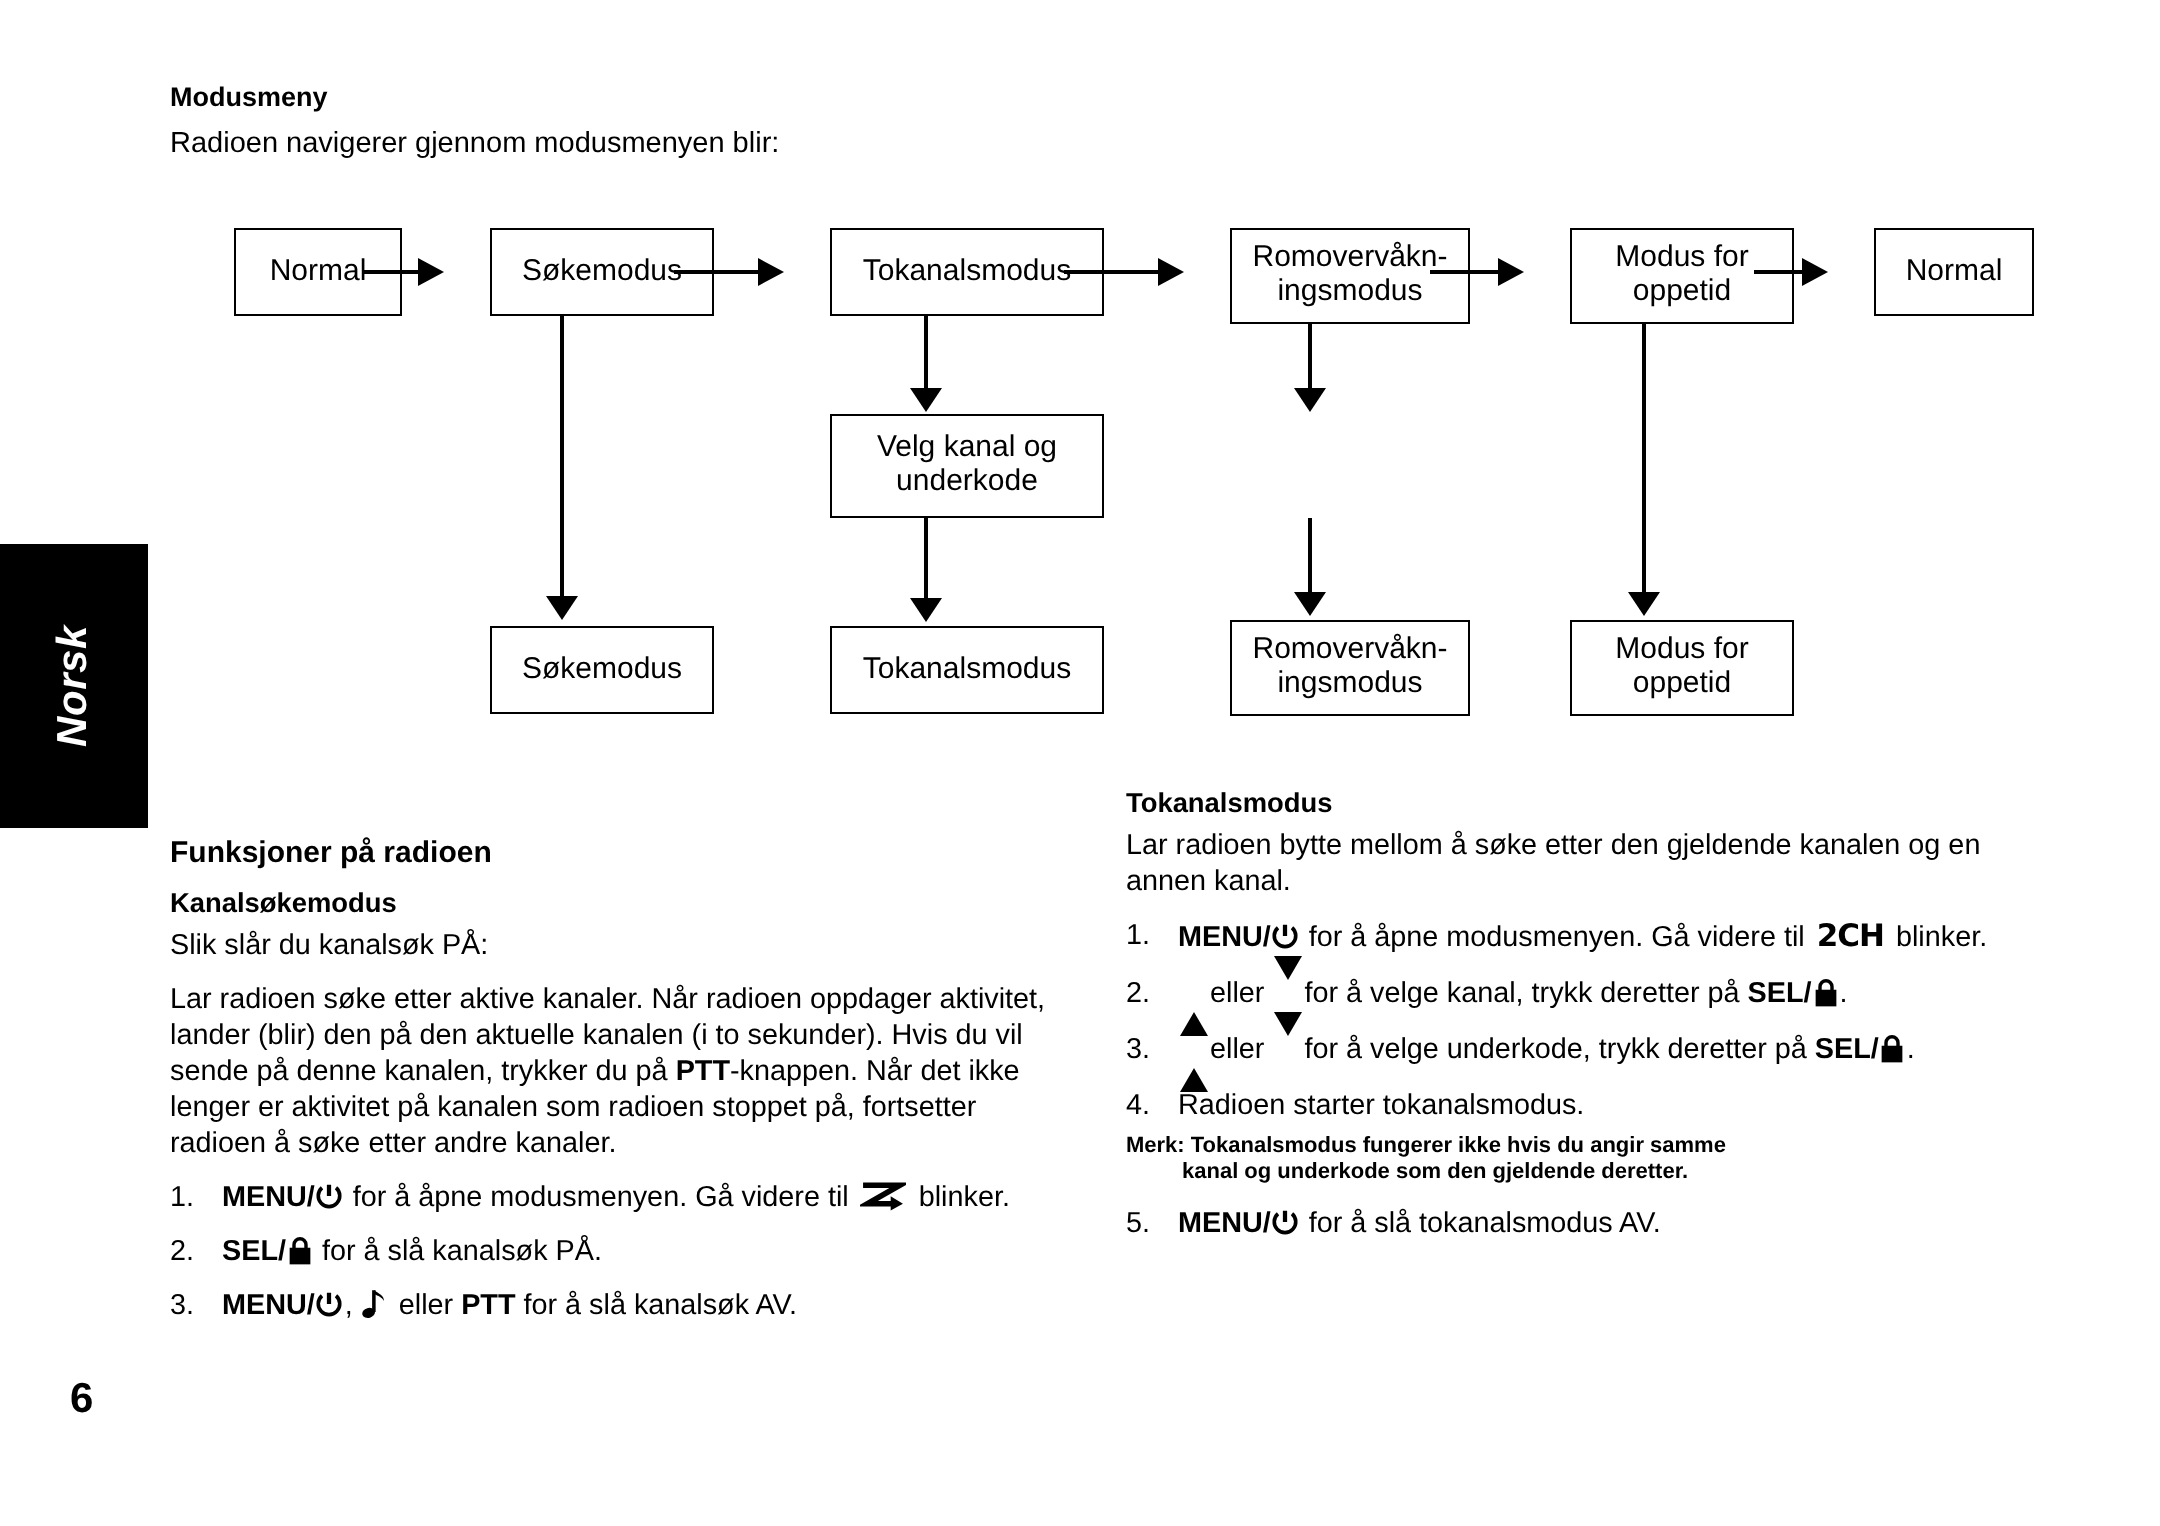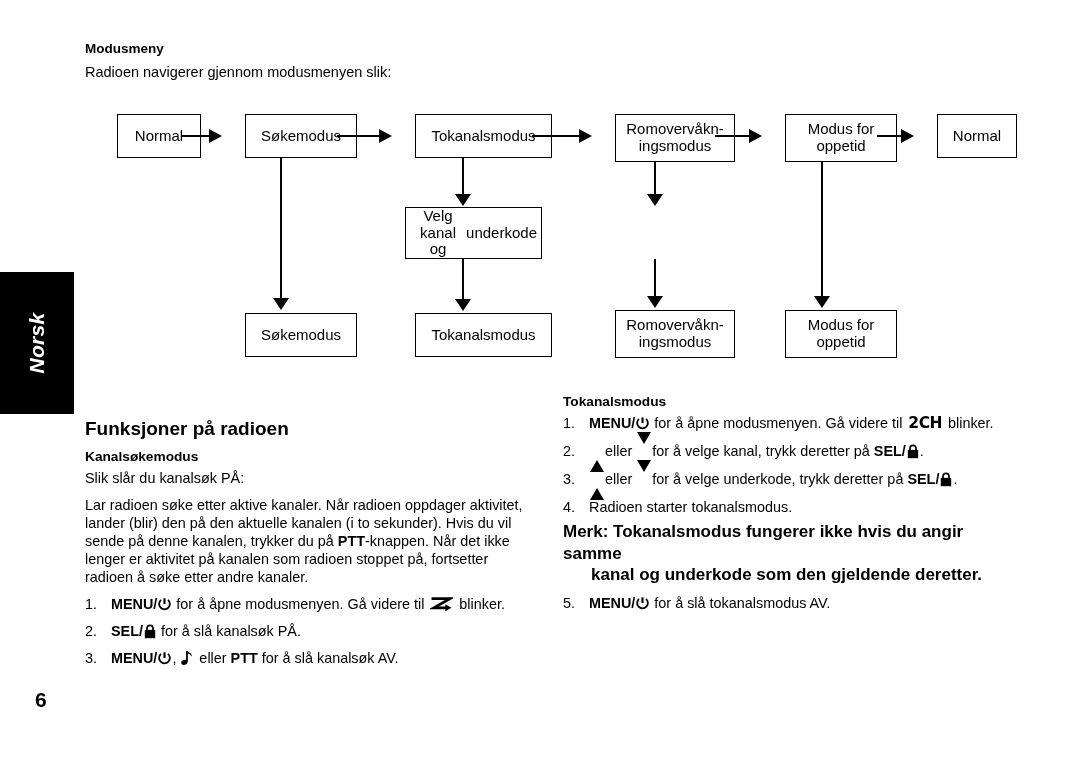--- a/index.html
+++ b/index.html
@@ -96,21 +96,21 @@
   .farrow.down {
     border-left: 8px solid transparent;
     border-right: 8px solid transparent;
     border-top: 12px solid #000;
   }
 
   
   .col { position: absolute; }
   .h2 {
     font-weight: bold;
-    font-size: 19px;
+    font-size: 15px;
     margin: 0 0 9px 0;
   }
   .h3 {
     font-weight: bold;
     font-size: 13.7px;
     margin: 0 0 5px 0;
   }
   p.body {
     font-size: 14.4px;
     line-height: 1.255;
@@ -130,21 +130,21 @@
   }
   ol.steps > li .num {
     position: absolute;
     left: 0;
     top: 0;
     width: 22px;
     text-align: left;
   }
   .note {
     font-weight: bold;
-    font-size: 17px;
+    font-size: 11px;
     line-height: 1.25;
     margin: 0 0 9px 0;
     padding-left: 0;
     text-indent: 0;
   }
   .note .cont { display: block; padding-left: 28px; }
   b.kb { font-weight: bold; }
 
   
   .ico {
@@ -208,21 +208,21 @@
   }
 </style>
 </head>
 <body>
 
 <div class="lang-tab">
   <div class="lang-tab-label">Norsk</div>
 </div>
 
 <div class="sec-title" style="left:85px; top:41px;">Modusmeny</div>
-<div class="sec-intro" style="left:85px; top:64px;">Radioen navigerer gjennom modusmenyen slik:</div>
+<div class="sec-intro" style="left:85px; top:64px;">Radioen navigerer gjennom modusmenyen blir:</div>
 
 <div id="flow">
 
   <div class="fbox" style="left:12px; top:9px; width:84px; height:44px;">
     <span>Normal</span>
   </div>
 
   <div class="fbox" style="left:140px; top:9px; width:112px; height:44px;">
     <span>Søkemodus</span>
   </div>
@@ -253,21 +253,21 @@
 
   <div class="fline h" style="left:447px; top:30px; width:49px;"></div>
   <div class="farrow right" style="left:494px; top:24px;"></div>
 
   <div class="fline h" style="left:630px; top:30px; width:36px;"></div>
   <div class="farrow right" style="left:664px; top:24px;"></div>
 
   <div class="fline h" style="left:792px; top:30px; width:26px;"></div>
   <div class="farrow right" style="left:816px; top:24px;"></div>
 
-  <div class="fbox two-line" style="left:300px; top:102px; width:137px; height:52px; flex-direction:row; justify-content:center; align-items:center; padding-top:0;">
+  <div class="fbox two-line" style="left:310px; top:102px; width:137px; height:52px; flex-direction:column; justify-content:center; align-items:center; padding-top:0;">
     <span>Velg kanal og</span>
     <span>underkode</span>
   </div>
 
 
   <div class="fbox" style="left:140px; top:208px; width:112px; height:44px;">
     <span>Søkemodus</span>
   </div>
 
   <div class="fbox" style="left:310px; top:208px; width:137px; height:44px;">
@@ -346,20 +346,21 @@
           </svg></span><span> eller </span><b class="kb">PTT</b><span> for å slå kanalsøk AV.</span>
     </li>
 
   </ol>
 </div>
 
 <div class="col" style="left:563px; top:394px; width:437px;">
 
   <div class="h3">Tokanalsmodus</div>
 
+  <p class="body">Lar radioen bytte mellom å søke etter den gjeldende kanalen og en annen kanal.</p>
 
 
   <ol class="steps">
 
     <li>
       <span class="num">1.</span>
       <b class="kb">MENU/</b><span class="ico ico-power"><svg width="15" height="15" viewBox="0 0 24 24">
             <path d="M12 2.2 v9" stroke="#000" stroke-width="3.4" stroke-linecap="butt" fill="none"></path>
             <path d="M17.6 4.6 a8.6 8.6 0 1 1 -11.2 0" stroke="#000" stroke-width="2.9" fill="none" stroke-linecap="butt"></path>
           </svg></span><span> for å åpne modusmenyen. Gå videre til </span><span class="lcd-2ch">2CH</span><span> blinker.</span>

